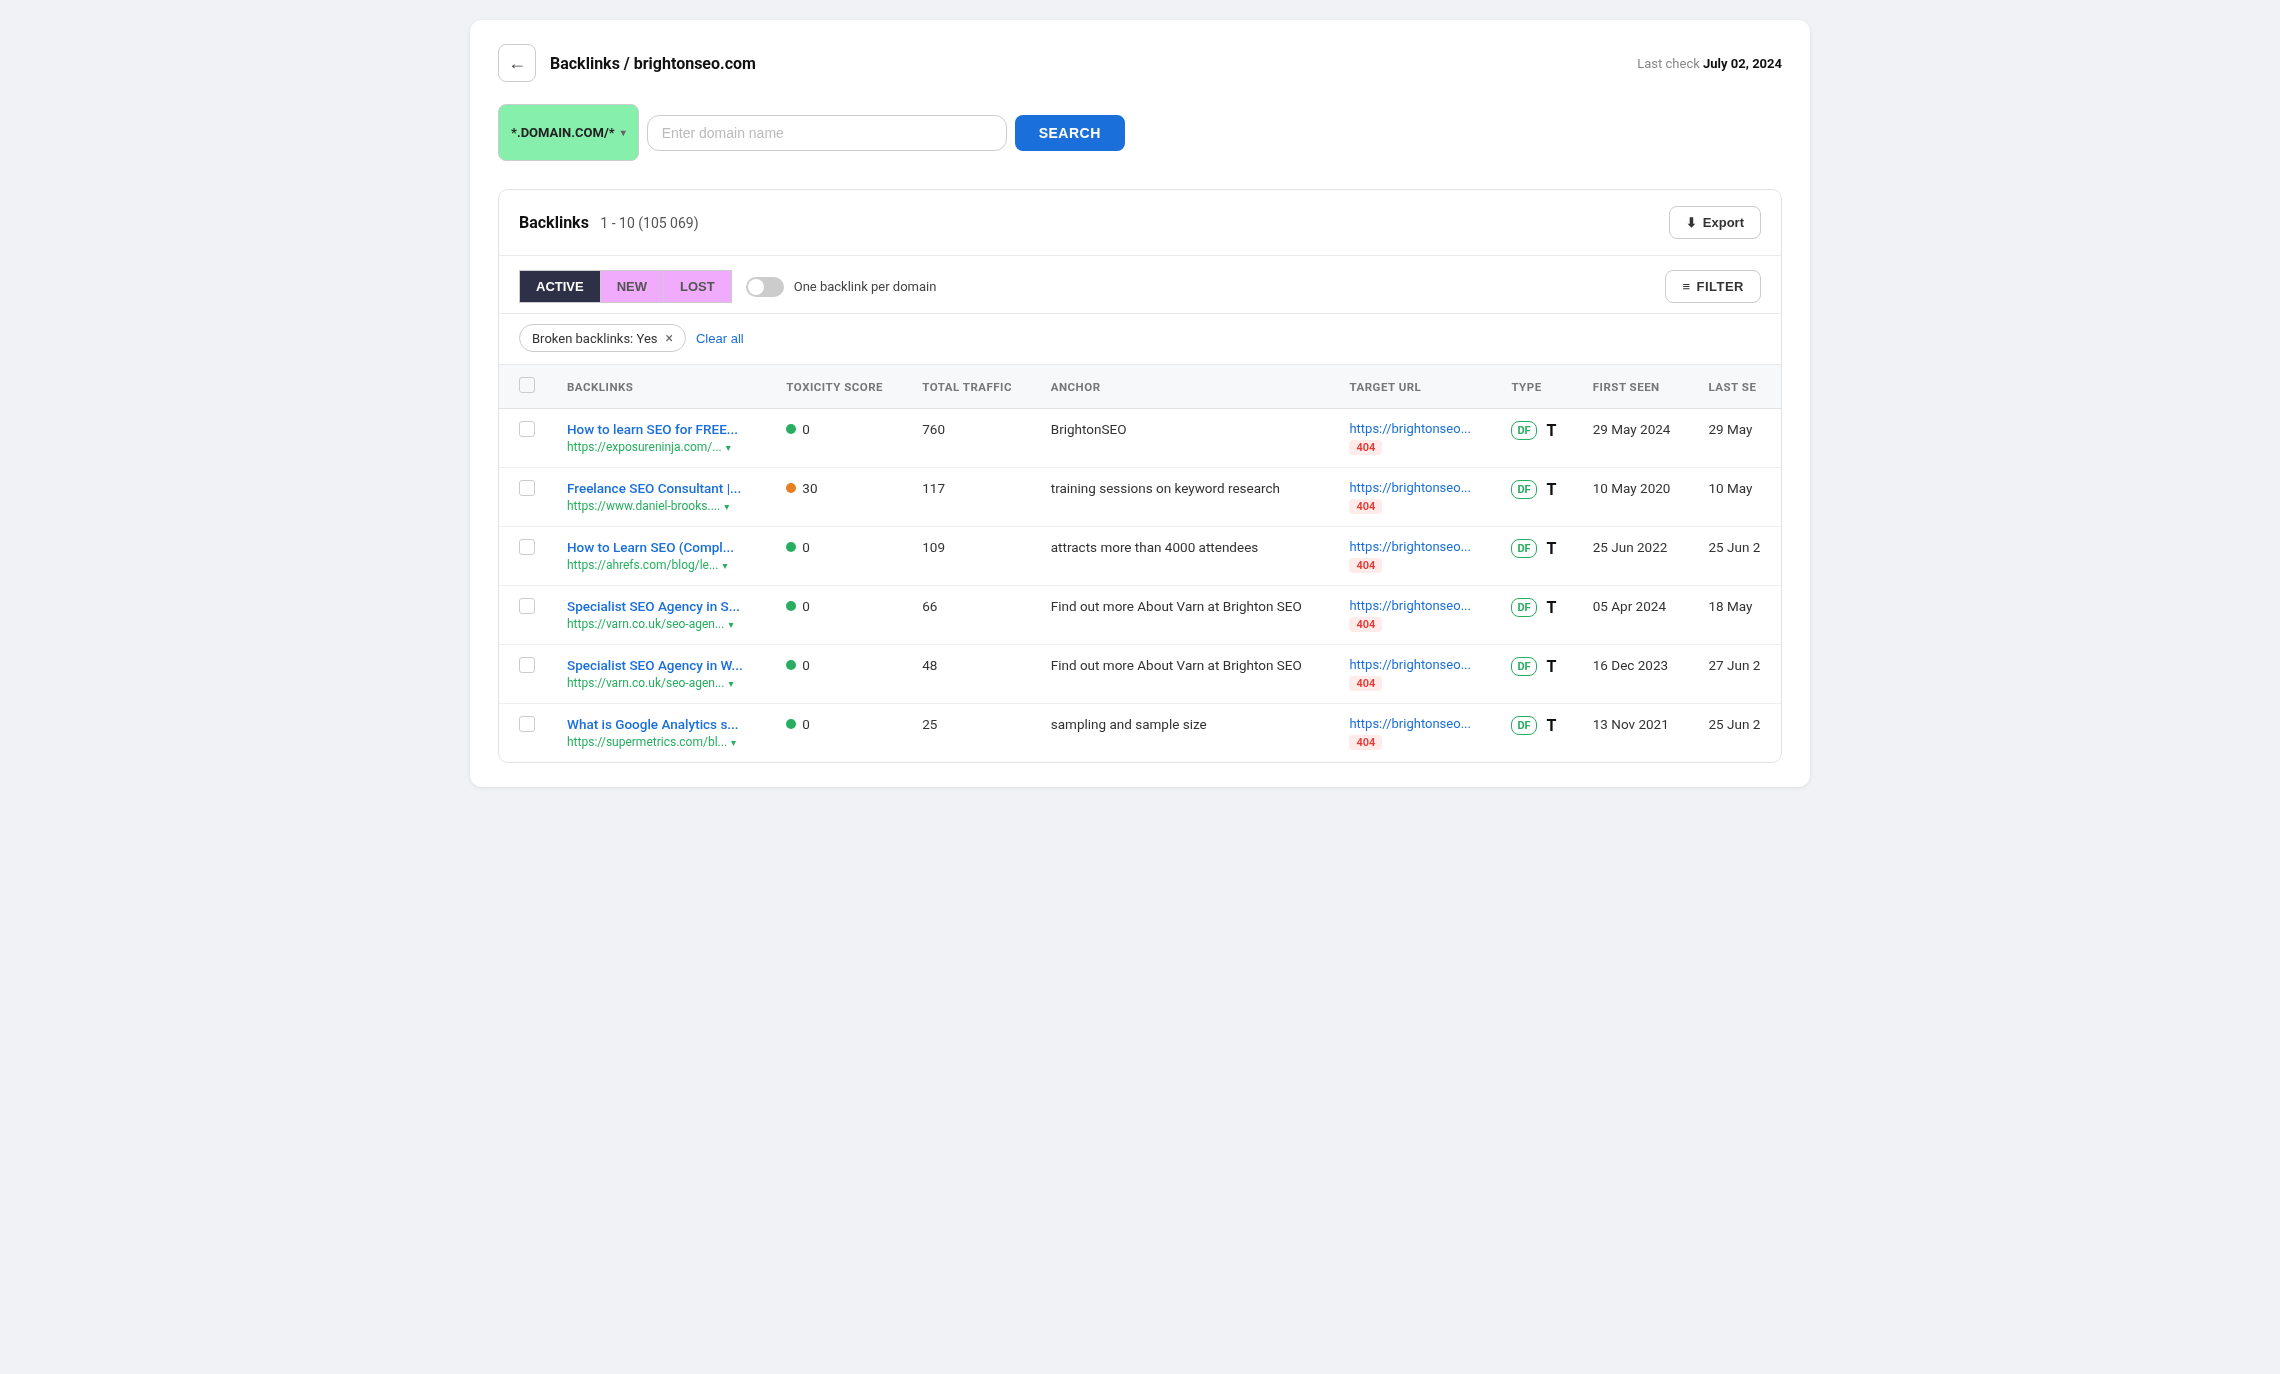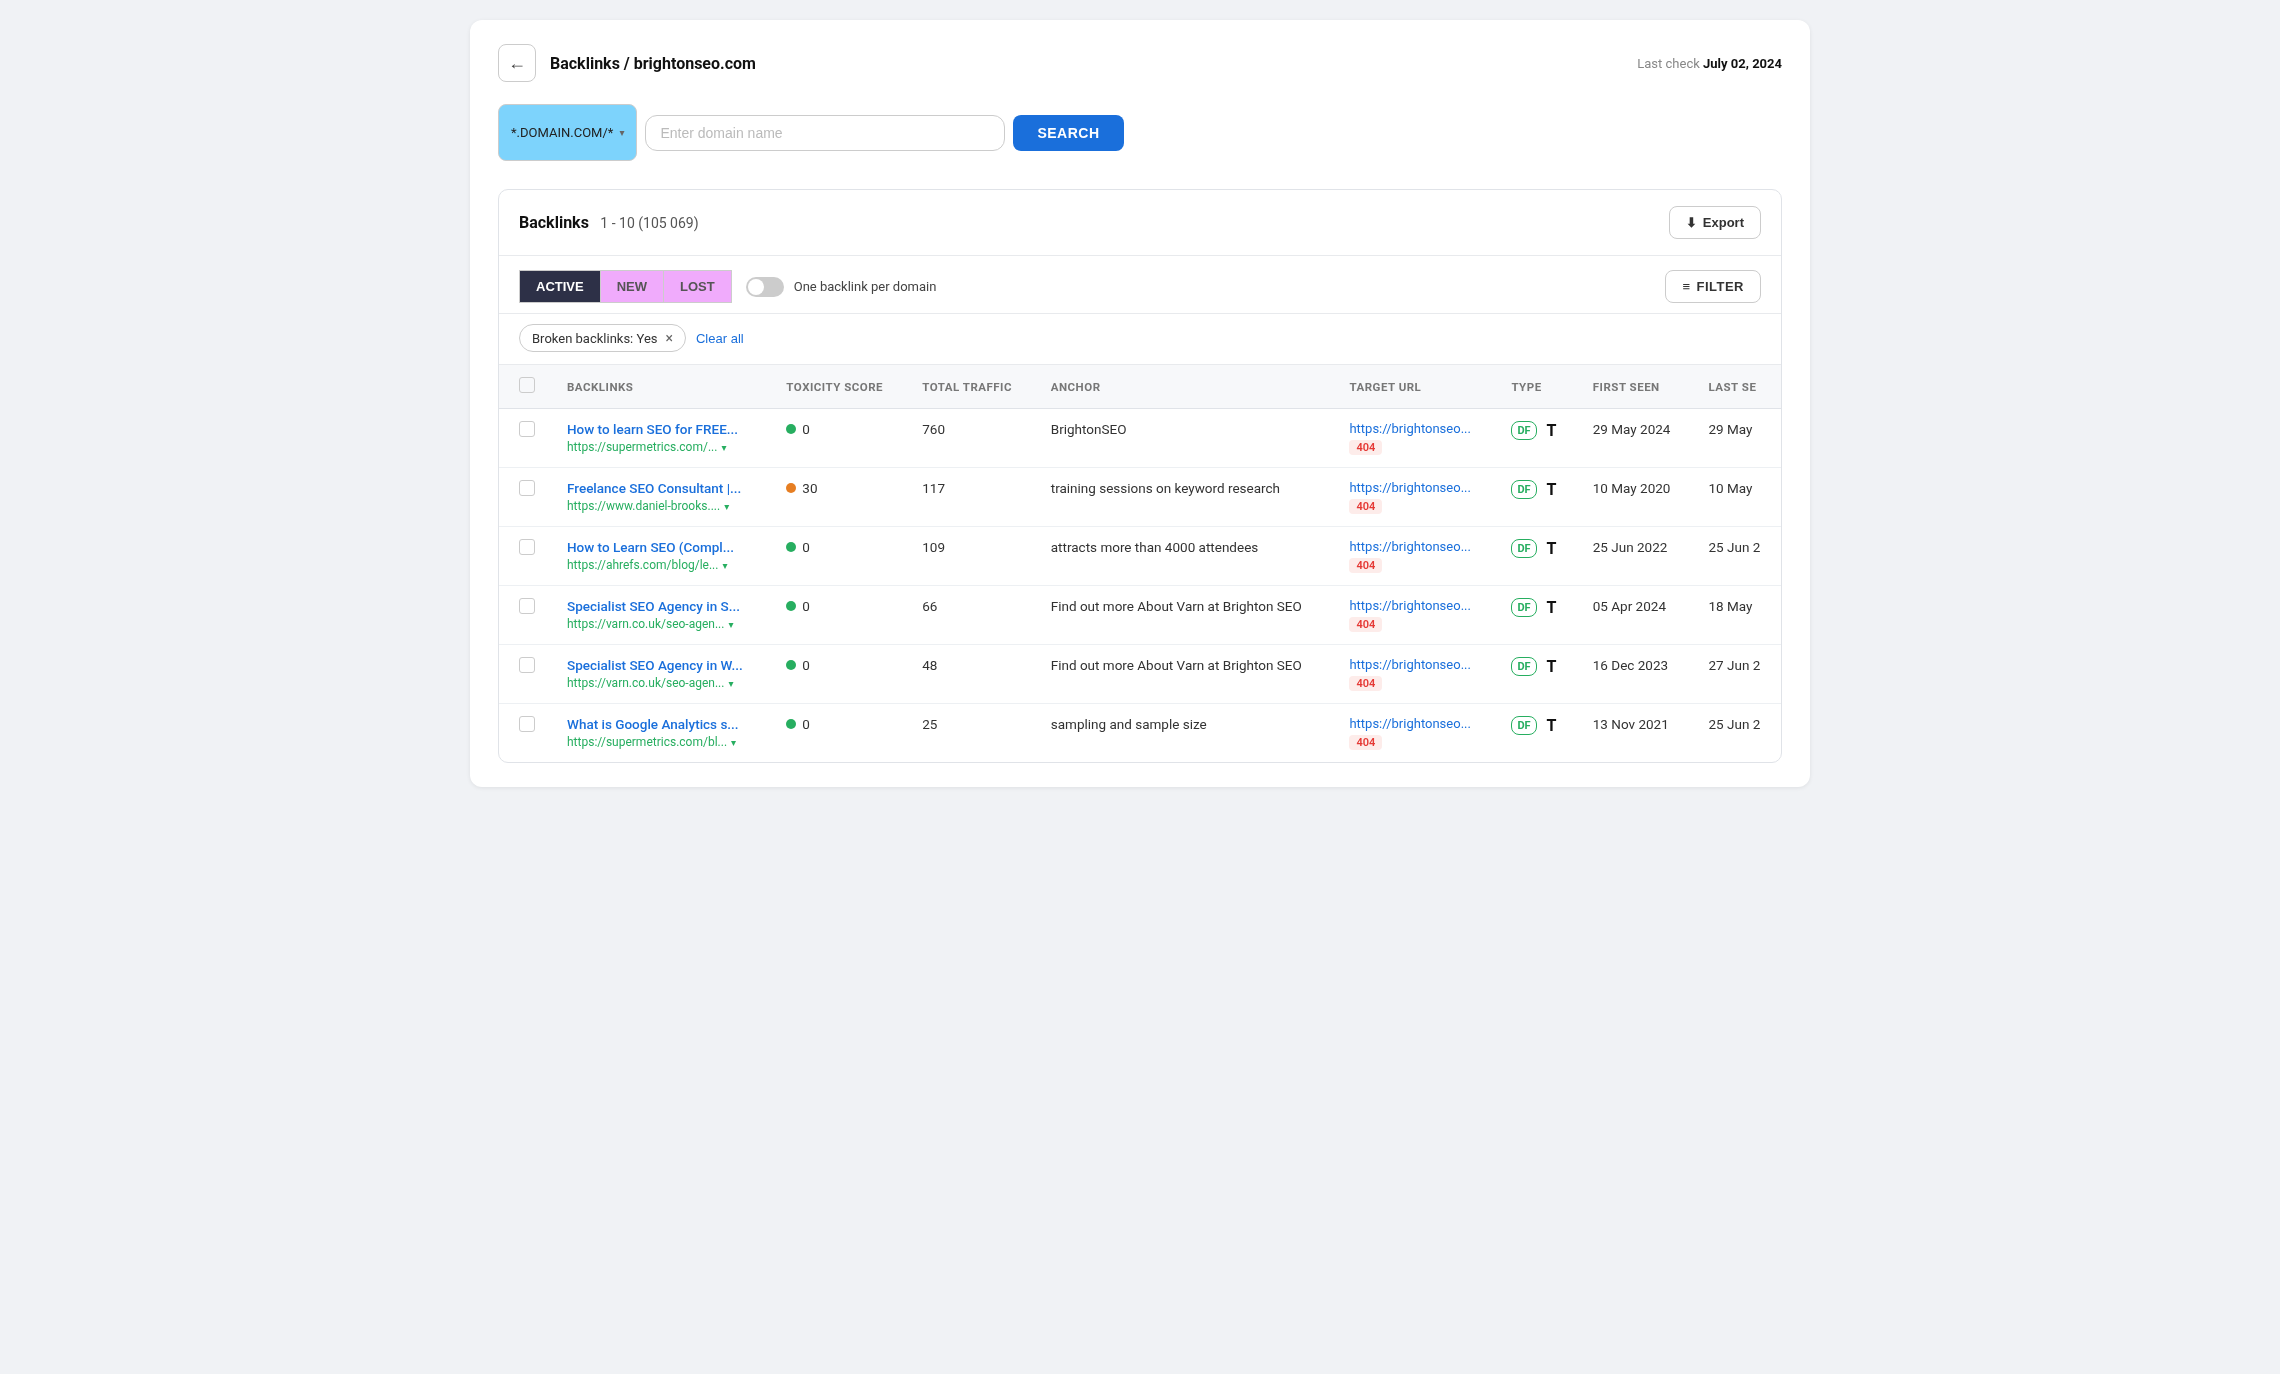--- a/index.html
+++ b/index.html
@@ -62,23 +62,23 @@
       margin-bottom: 28px;
     }
     .domain-select {
       display: flex;
       align-items: center;
       gap: 6px;
       border: 1.5px solid #ccc;
       border-radius: 8px;
       padding: 20px 12px;
       font-size: 13px;
-      font-weight: 400;
+      font-weight: 700;
       color: #222;
-      background: #7dd3fc;
+      background: #86efac;
       cursor: pointer;
       white-space: nowrap;
     }
     .domain-select .chevron { font-size: 10px; color: #666; }
     .search-input {
       flex: 1;
       max-width: 360px;
       border: 1.5px solid #ccc;
       border-radius: 12px;
       padding: 9px 14px;
@@ -453,21 +453,21 @@
           </tr>
         </thead>
         <tbody id="table-body">
         <tr>
       <td>
         <span class="checkbox"></span>
       </td>
       <td>
         <span class="backlink-title">How to learn SEO for FREE...</span>
         <div class="backlink-url-row">
-          <span class="backlink-url">https://supermetrics.com/...</span>
+          <span class="backlink-url">https://exposureninja.com/...</span>
           <span class="url-dropdown">▾</span>
         </div>
       </td>
       <td>
         <div class="toxicity-cell">
           <span class="dot dot-green"></span>
           <span>0</span>
         </div>
       </td>
       <td>

